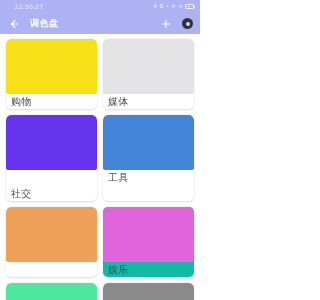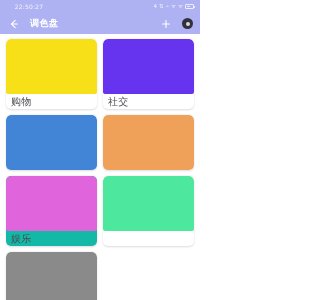--- a/index.html
+++ b/index.html
@@ -210,28 +210,33 @@
     </div>
   </div>
 
   <div class="grid">
 
     <div class="card" style="background: rgb(255, 255, 255);">
       <div class="swatch" style="background: rgb(247, 224, 23);"></div>
       <div class="card-label" style="color: rgb(74, 74, 82);">购物</div>
     </div>
 
+    <div class="card" style="background: rgb(255, 255, 255);">
+      <div class="swatch" style="background: rgb(227, 227, 229);"></div>
+      <div class="card-label" style="color: rgb(74, 74, 82);">媒体</div>
+    </div>
 
     <div class="card" style="background: rgb(255, 255, 255);">
       <div class="swatch" style="background: rgb(102, 51, 238);"></div>
-      <div class="card-label" style="color: rgb(74, 74, 82);">社交</div>
+      <div class="card-label" style="color: rgb(74, 74, 82); margin-top: 16px;">社交</div>
     </div>
 
     <div class="card" style="background: rgb(255, 255, 255);">
       <div class="swatch" style="background: rgb(66, 133, 214);"></div>
+      <div class="card-label" style="color: rgb(74, 74, 82);">工具</div>
     </div>
 
     <div class="card" style="background: rgb(255, 255, 255);">
       <div class="swatch" style="background: rgb(239, 161, 89);"></div>
     </div>
 
     <div class="card" style="background: #14b8a6;">
       <div class="swatch" style="background: rgb(224, 101, 220);"></div>
       <div class="card-label" style="color: rgb(74, 74, 82);">娱乐</div>
     </div>

